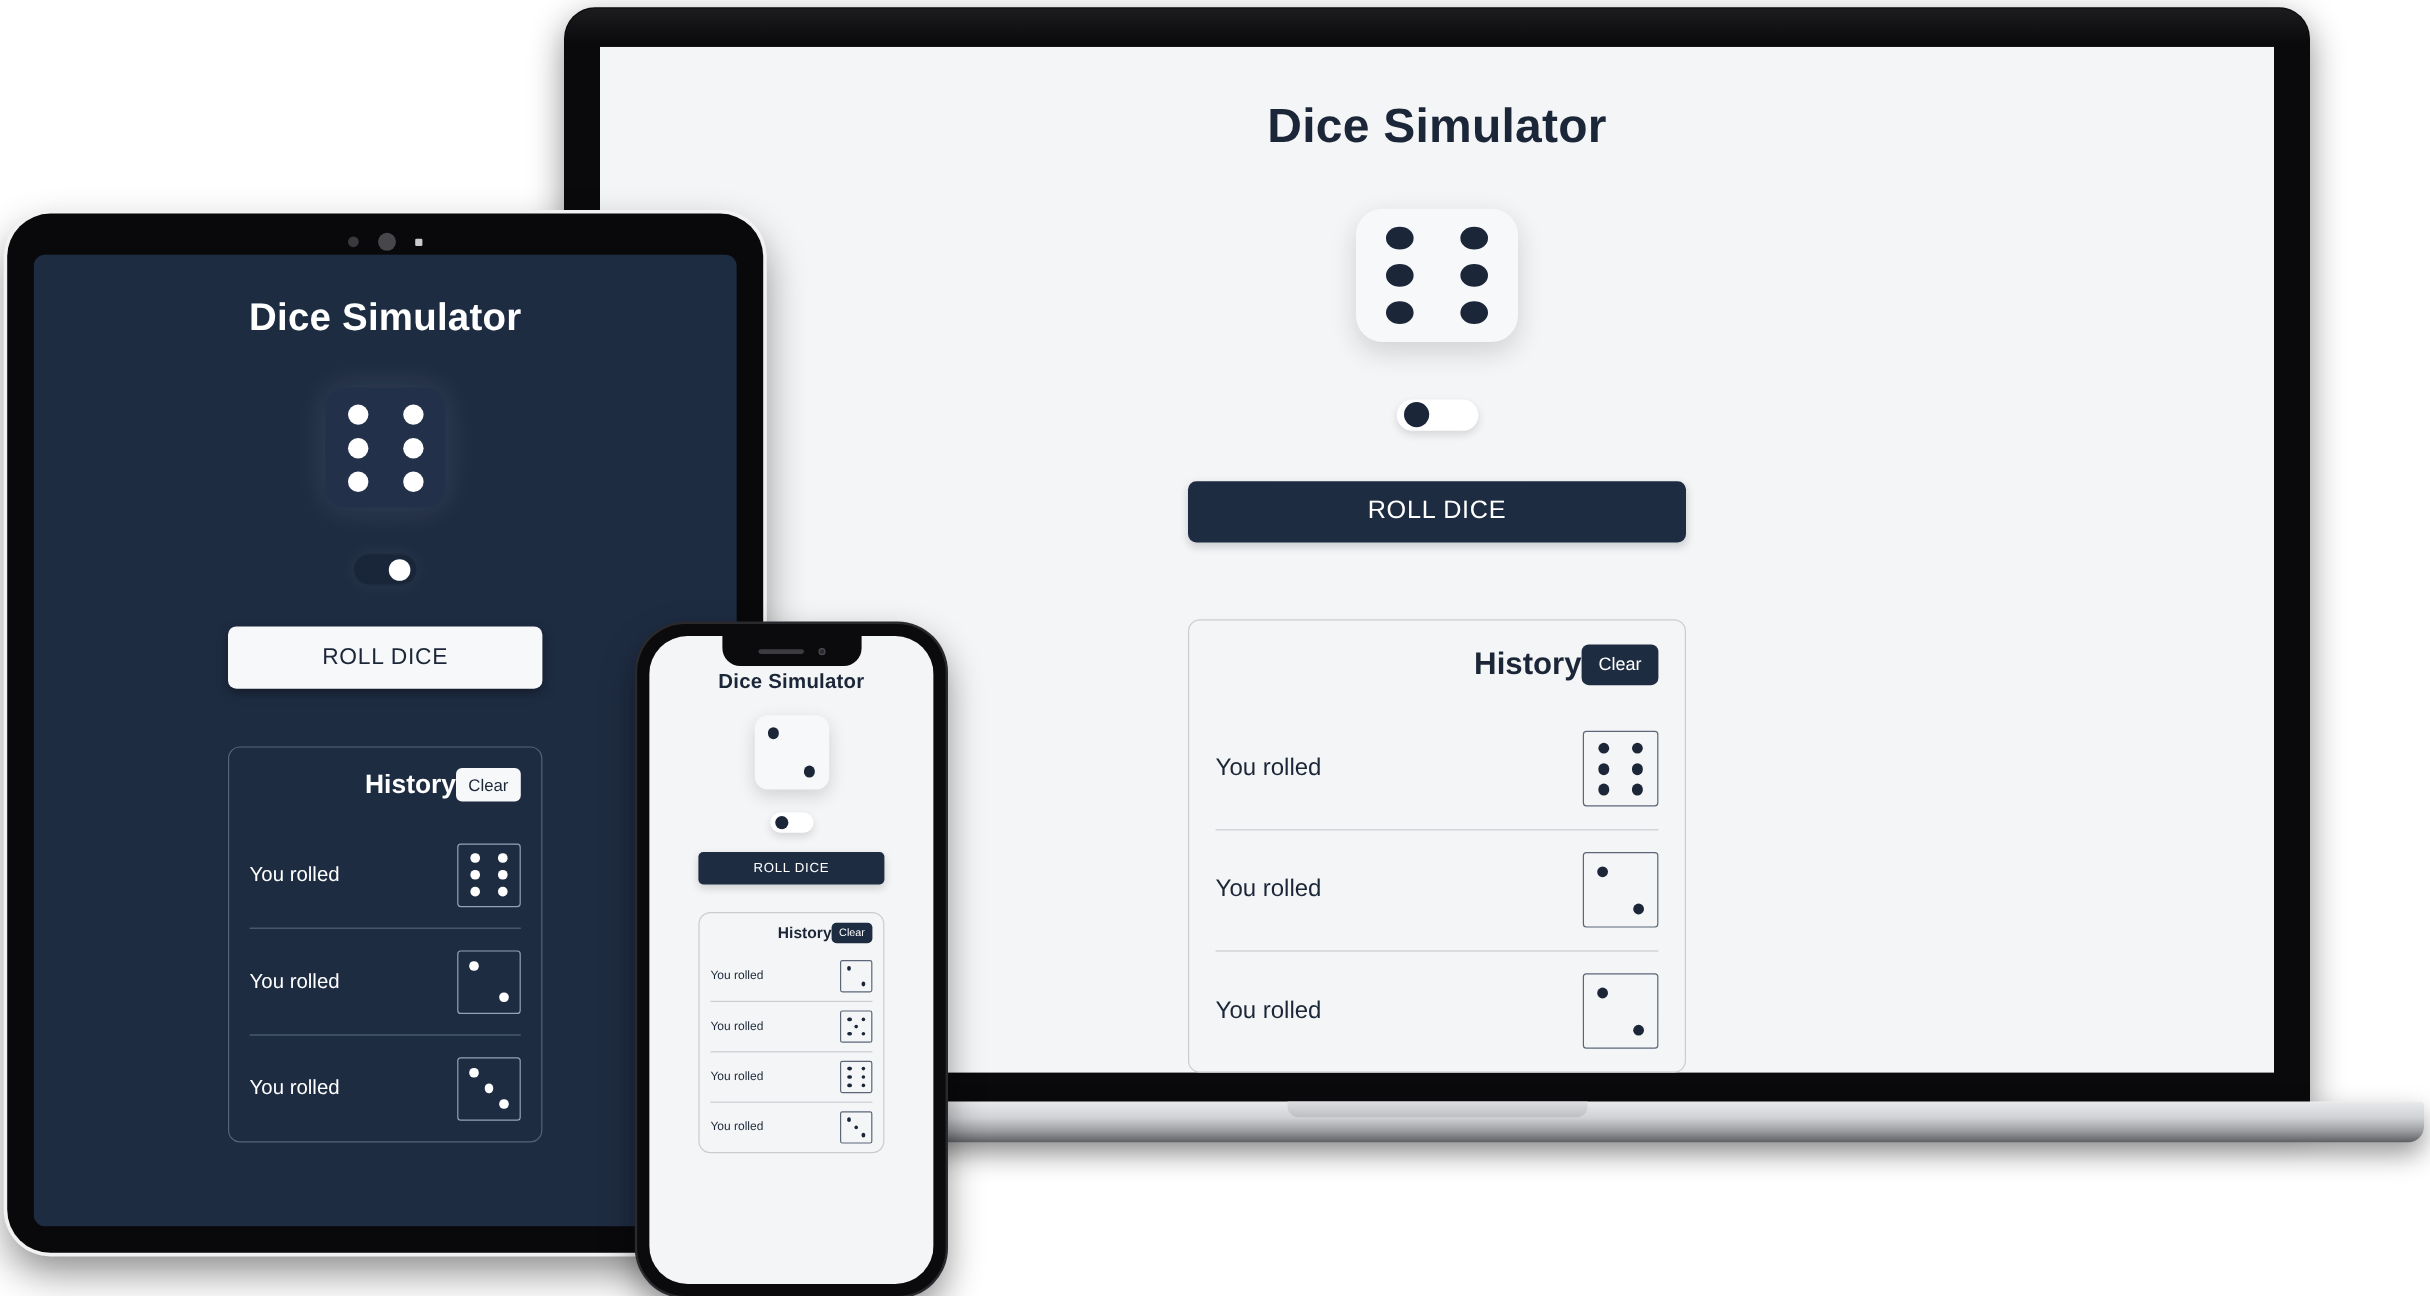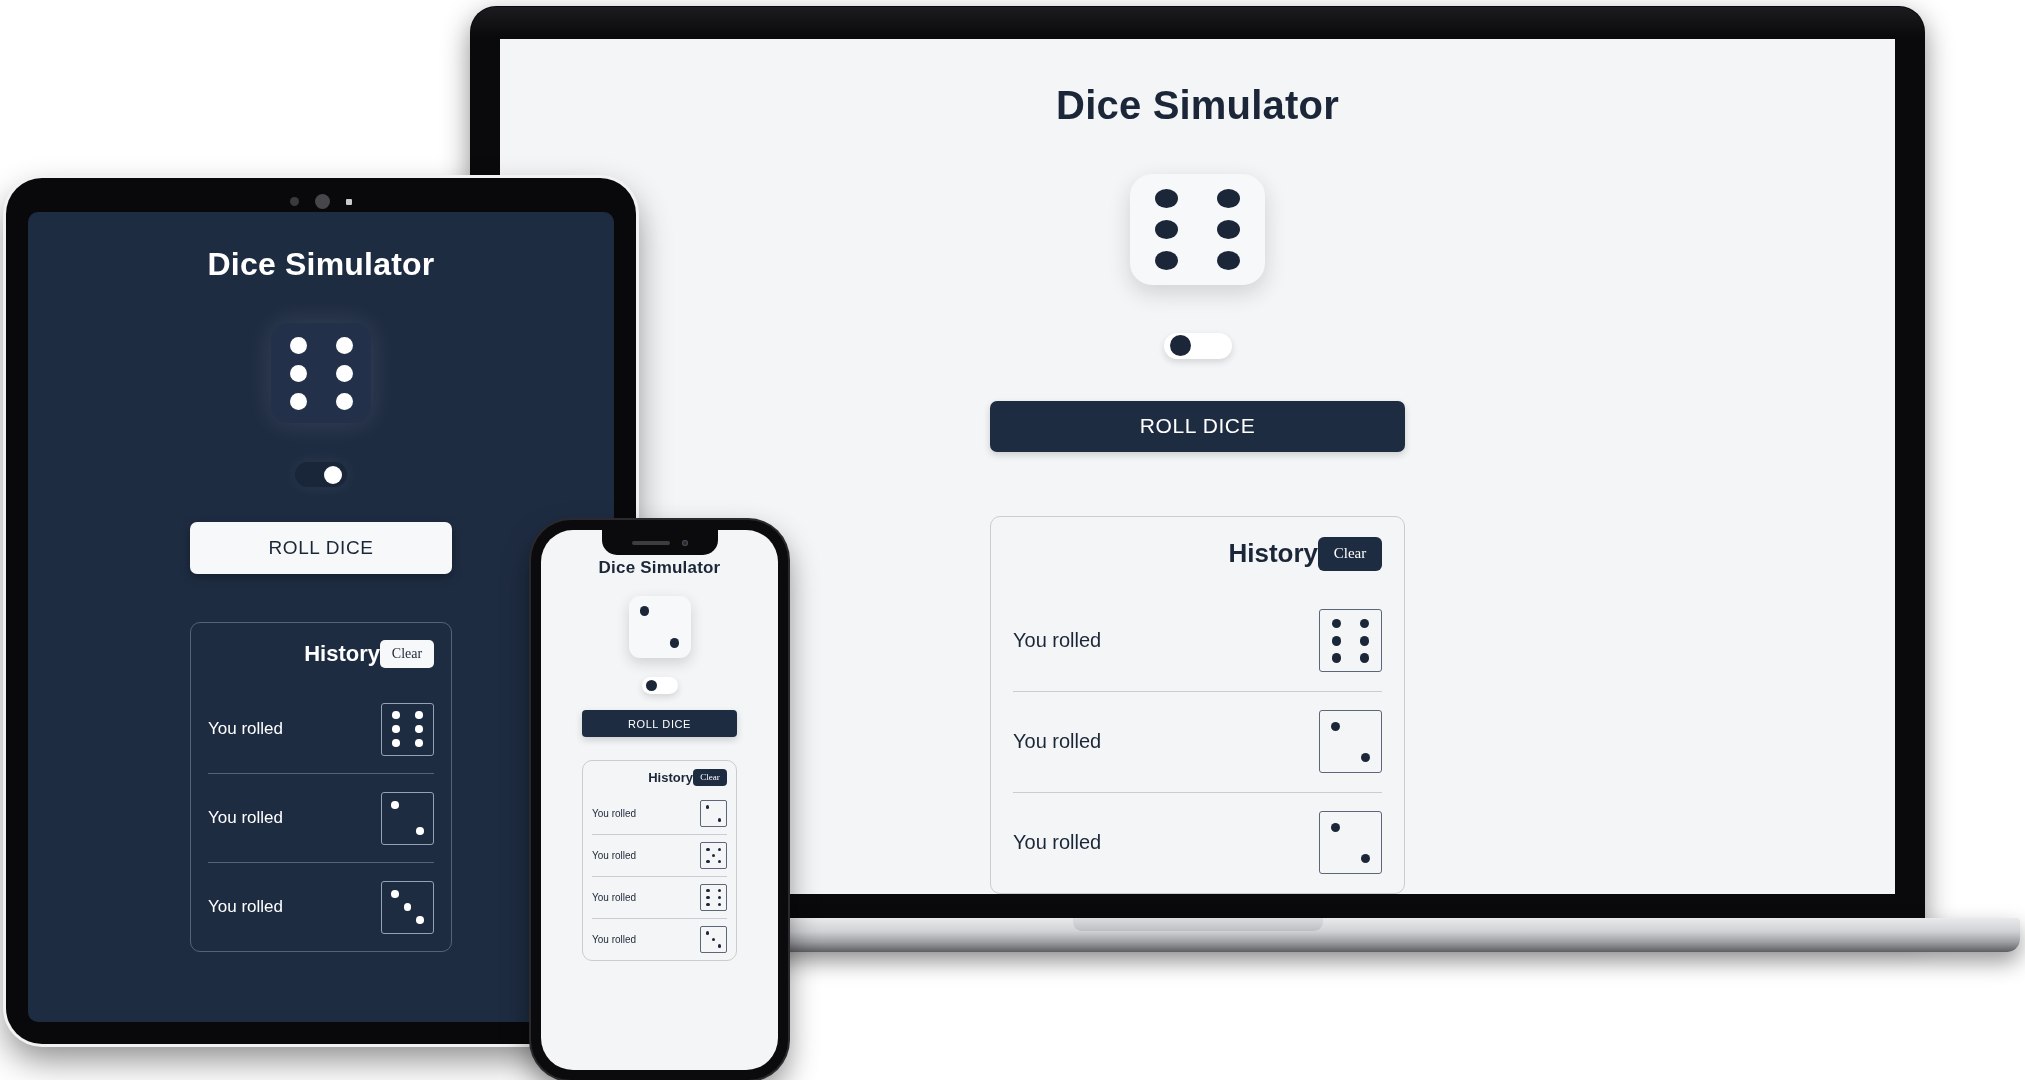--- a/index.html
+++ b/index.html
@@ -73,21 +73,21 @@
       letter-spacing:.6px;text-align:center;display:flex;align-items:center;
       justify-content:center;}
   .light .roll-btn{background:#1e2c42;color:#ffffff;box-shadow:0 3px 7px rgba(16,24,40,.18);}
   .dark .roll-btn{background:#f7f8f9;color:#1b2738;box-shadow:0 3px 10px rgba(0,0,0,.35);}
   .history{box-sizing:border-box;border-radius:10px;display:flex;flex-direction:column;}
   .light .history{border:1px solid #c9ccd1;background:#f4f5f6;}
   .dark .history{border:1px solid #54637c;background:#1e2c42;}
   .history-head{display:flex;align-items:center;justify-content:flex-end;}
   .history-title{font-weight:bold;}
   .clear-btn{border:none;cursor:pointer;box-sizing:border-box;
-      display:flex;align-items:center;justify-content:center;font-family:Liberation Serif, serif;}
+      display:flex;align-items:center;justify-content:center;}
   .light .clear-btn{background:#1e2c42;color:#ffffff;}
   .dark .clear-btn{background:#f7f8f9;color:#1b2738;}
   .hist-row{display:flex;align-items:center;justify-content:space-between;}
   .light .hist-row + .hist-row{border-top:1px solid #c9ccd1;}
   .dark .hist-row + .hist-row{border-top:1px solid #54637c;}
   .hist-die{box-sizing:border-box;}
   .light .hist-die{background:#f4f5f6;border:1px solid #5b6779;}
   .dark .hist-die{background:#1e2c42;border:1px solid #93a2b8;}
 
   

